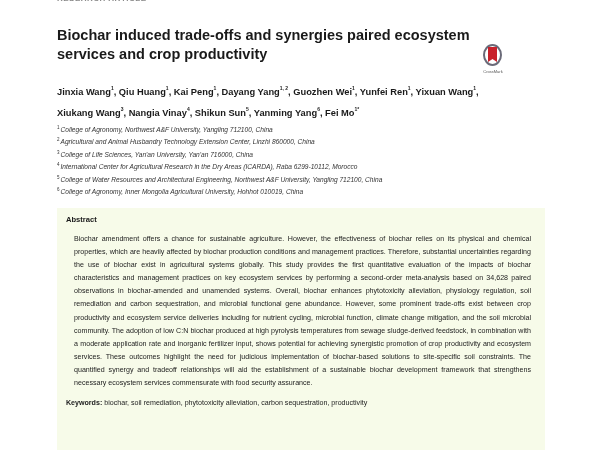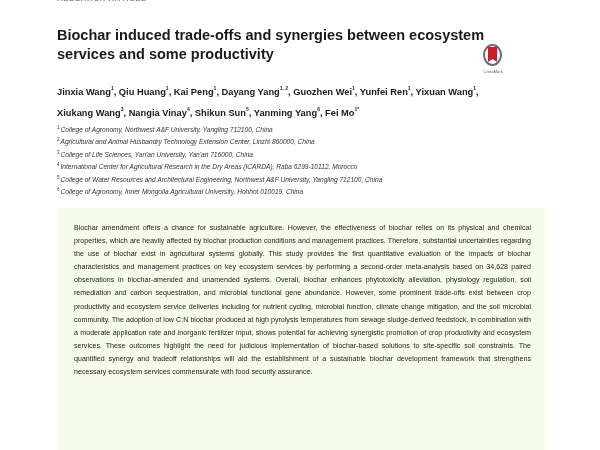--- a/index.html
+++ b/index.html
@@ -62,34 +62,38 @@
   .keywords {
     margin-top: 5px; font-size: 7.1px; line-height: 11px; color: #222;
   }
   .keywords .kw-label { font-weight: bold; }
 </style>
 </head>
 <body>
 
 <div class="header-label">RESEARCH ARTICLE</div>
 
-<h1 class="title">Biochar induced trade-offs and synergies between ecosystem services and some productivity</h1>
+<h1 class="title">Biochar induced trade-offs and synergies paired ecosystem services and crop productivity</h1>
 
 <div class="crossmark">
   <div class="ring"></div>
   <div class="flag"></div>
   <div class="cm-label">CrossMark</div>
 </div>
 
 <div class="authors" id="authors"><span>Jinxia Wang</span><sup>1</sup><span>, </span><span>Qiu Huang</span><sup>1</sup><span>, </span><span>Kai Peng</span><sup>1</sup><span>, </span><span>Dayang Yang</span><sup>1, 2</sup><span>, </span><span>Guozhen Wei</span><sup>1</sup><span>, </span><span>Yunfei Ren</span><sup>1</sup><span>, </span><span>Yixuan Wang</span><sup>1</sup><span>, </span><span>Xiukang Wang</span><sup>3</sup><span>, </span><span>Nangia Vinay</span><sup>4</sup><span>, </span><span>Shikun Sun</span><sup>5</sup><span>, </span><span>Yanming Yang</span><sup>6</sup><span>, </span><span>Fei Mo</span><sup>1*</sup></div>
 
 <div class="affiliations" id="affiliations">
     <div><sup>1</sup><span>College of Agronomy, Northwest A&amp;F University, Yangling 712100, China</span></div>
     <div><sup>2</sup><span>Agricultural and Animal Husbandry Technology Extension Center, Linzhi 860000, China</span></div>
     <div><sup>3</sup><span>College of Life Sciences, Yan'an University, Yan'an 716000, China</span></div>
     <div><sup>4</sup><span>International Center for Agricultural Research in the Dry Areas (ICARDA), Raba 6299-10112, Morocco</span></div>
     <div><sup>5</sup><span>College of Water Resources and Architectural Engineering, Northwest A&amp;F University, Yangling 712100, China</span></div>
     <div><sup>6</sup><span>College of Agronomy, Inner Mongolia Agricultural University, Hohhot 010019, China</span></div>
   </div>
 
 <div class="abstract-box">
+  <div class="abstract-heading">Abstract</div>
   <p class="abstract-text">Biochar amendment offers a chance for sustainable agriculture.  However, the effectiveness of biochar relies on its physical and chemical properties, which are heavily affected by biochar production conditions and management practices.  Therefore, substantial uncertainties regarding the use of biochar exist in agricultural systems globally. This study provides the first quantitative evaluation of the impacts of biochar characteristics and management practices on key ecosystem services by performing a second-order meta-analysis based on 34,628 paired observations in biochar-amended and unamended systems.  Overall, biochar enhances phytotoxicity alleviation, physiology regulation, soil remediation and carbon sequestration, and microbial functional gene abundance. However, some prominent trade-offs exist between crop productivity and ecosystem service deliveries including for nutrient cycling, microbial function, climate change mitigation, and the soil microbial community.  The adoption of low C:N biochar produced at high pyrolysis temperatures from sewage sludge-derived feedstock, in combination with a moderate application rate and inorganic fertilizer input, shows potential for achieving synergistic promotion of crop productivity and ecosystem services.  These outcomes highlight the need for judicious implementation of biochar-based solutions to site-specific soil constraints.  The quantified synergy and tradeoff relationships will aid the establishment of a sustainable biochar development framework that strengthens necessary ecosystem services commensurate with food security assurance.</p>
+  <div class="keywords">
+    <span class="kw-label">Keywords:</span><span> biochar, soil remediation, phytotoxicity alleviation, carbon sequestration, productivity</span>
+  </div>
 </div>
 
 </body></html>

